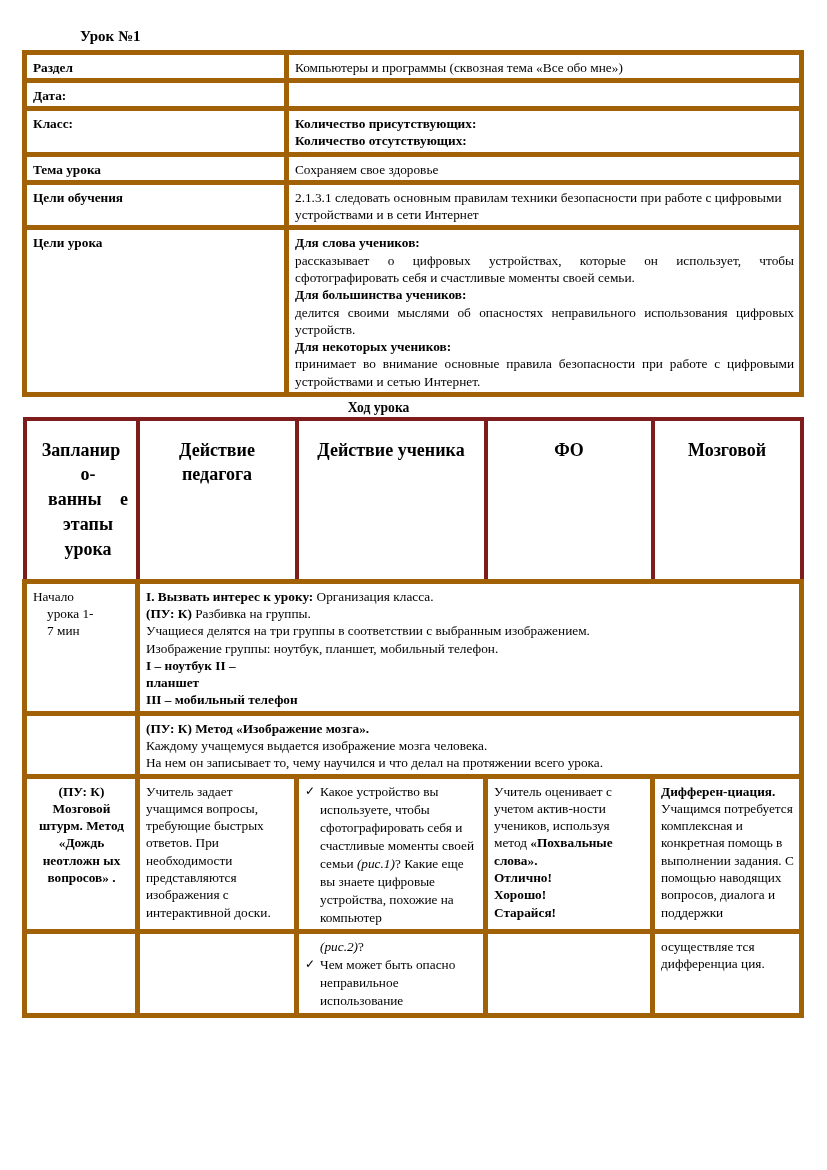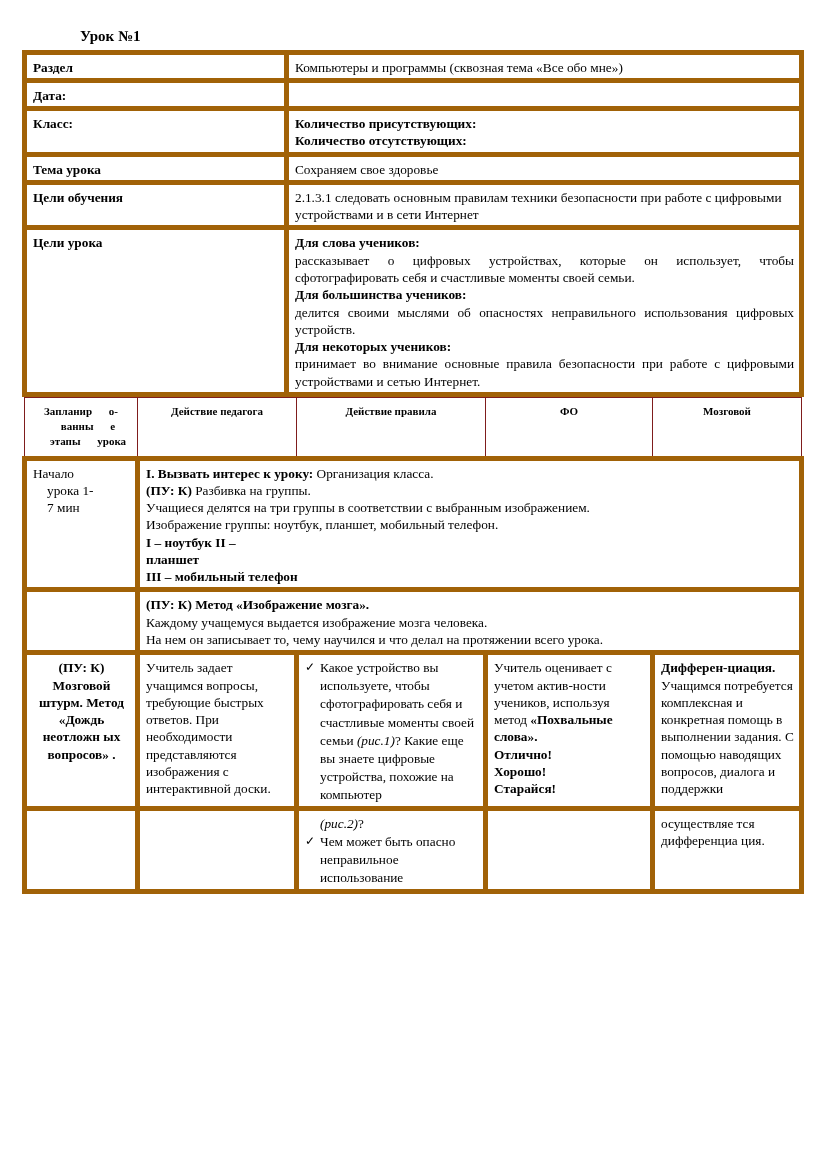--- a/index.html
+++ b/index.html
@@ -73,25 +73,25 @@
   }
 
   
   .course col.k1 { width: 113px; }
   .course col.k2 { width: 159px; }
   .course col.k3 { width: 189px; }
   .course col.k4 { width: 167px; }
   .course col.k5 { width: 149px; }
 
   .course th {
-    border: 1px solid #7f1d1d;
-    font-weight: bold;
-    font-size: 11px;
+    border: 4px solid #7f1d1d;
+    font-weight: bold;
+    font-size: 18px;
     vertical-align: top;
-    padding: 6px 4px;
+    padding: 17px 4px;
     line-height: 1.38;
   }
   .course .hdr-cell { text-align: center; }
 
   .stage-cell {
     text-align: center;
     line-height: 1.38;
   }
   .stage-cell .ln { display: block; }
 
@@ -166,20 +166,21 @@
           <span class="goal-body">рассказывает о цифровых устройствах, которые он использует, чтобы сфотографировать себя и счастливые моменты своей семьи.</span>
           <span class="goal-head">Для большинства учеников:</span>
           <span class="goal-body">делится своими мыслями об опасностях неправильного использования цифровых устройств.</span>
           <span class="goal-head">Для некоторых учеников:</span>
           <span class="goal-body">принимает во внимание основные правила безопасности при работе с цифровыми устройствами и сетью Интернет.</span>
         </td>
       </tr>
     </tbody>
   </table>
 
+  <div class="course-title">Ход урока</div>
 
   <table class="doc course">
     <colgroup>
       <col class="k1">
         <col class="k2">
         <col class="k3">
         <col class="k4">
         <col class="k5">
     </colgroup>
     <tbody>
@@ -192,21 +193,21 @@
           <span class="ln" style="padding-left:14px">е</span>
           <span class="ln" style="padding-left:14px">этапы</span>
           <span class="ln" style="padding-left:14px">урока</span>
         </th>
         <th class="hdr-cell">
           <span class="ln">Действие</span>
           <span class="ln">педагога</span>
         </th>
         <th class="hdr-cell">
           <span class="ln">Действие</span>
-          <span class="ln">правила</span>
+          <span class="ln">ученика</span>
         </th>
         <th class="hdr-cell">ФО</th>
         <th class="hdr-cell">Мозговой</th>
       </tr>
 
       <tr>
         <td class="stage-cell">
           <span class="ln" style="text-align:left;display:block;">Начало</span>
           <span class="ln" style="text-align:left;display:block;padding-left:14px;">урока 1-</span>
           <span class="ln" style="text-align:left;display:block;padding-left:14px;">7 мин</span>

